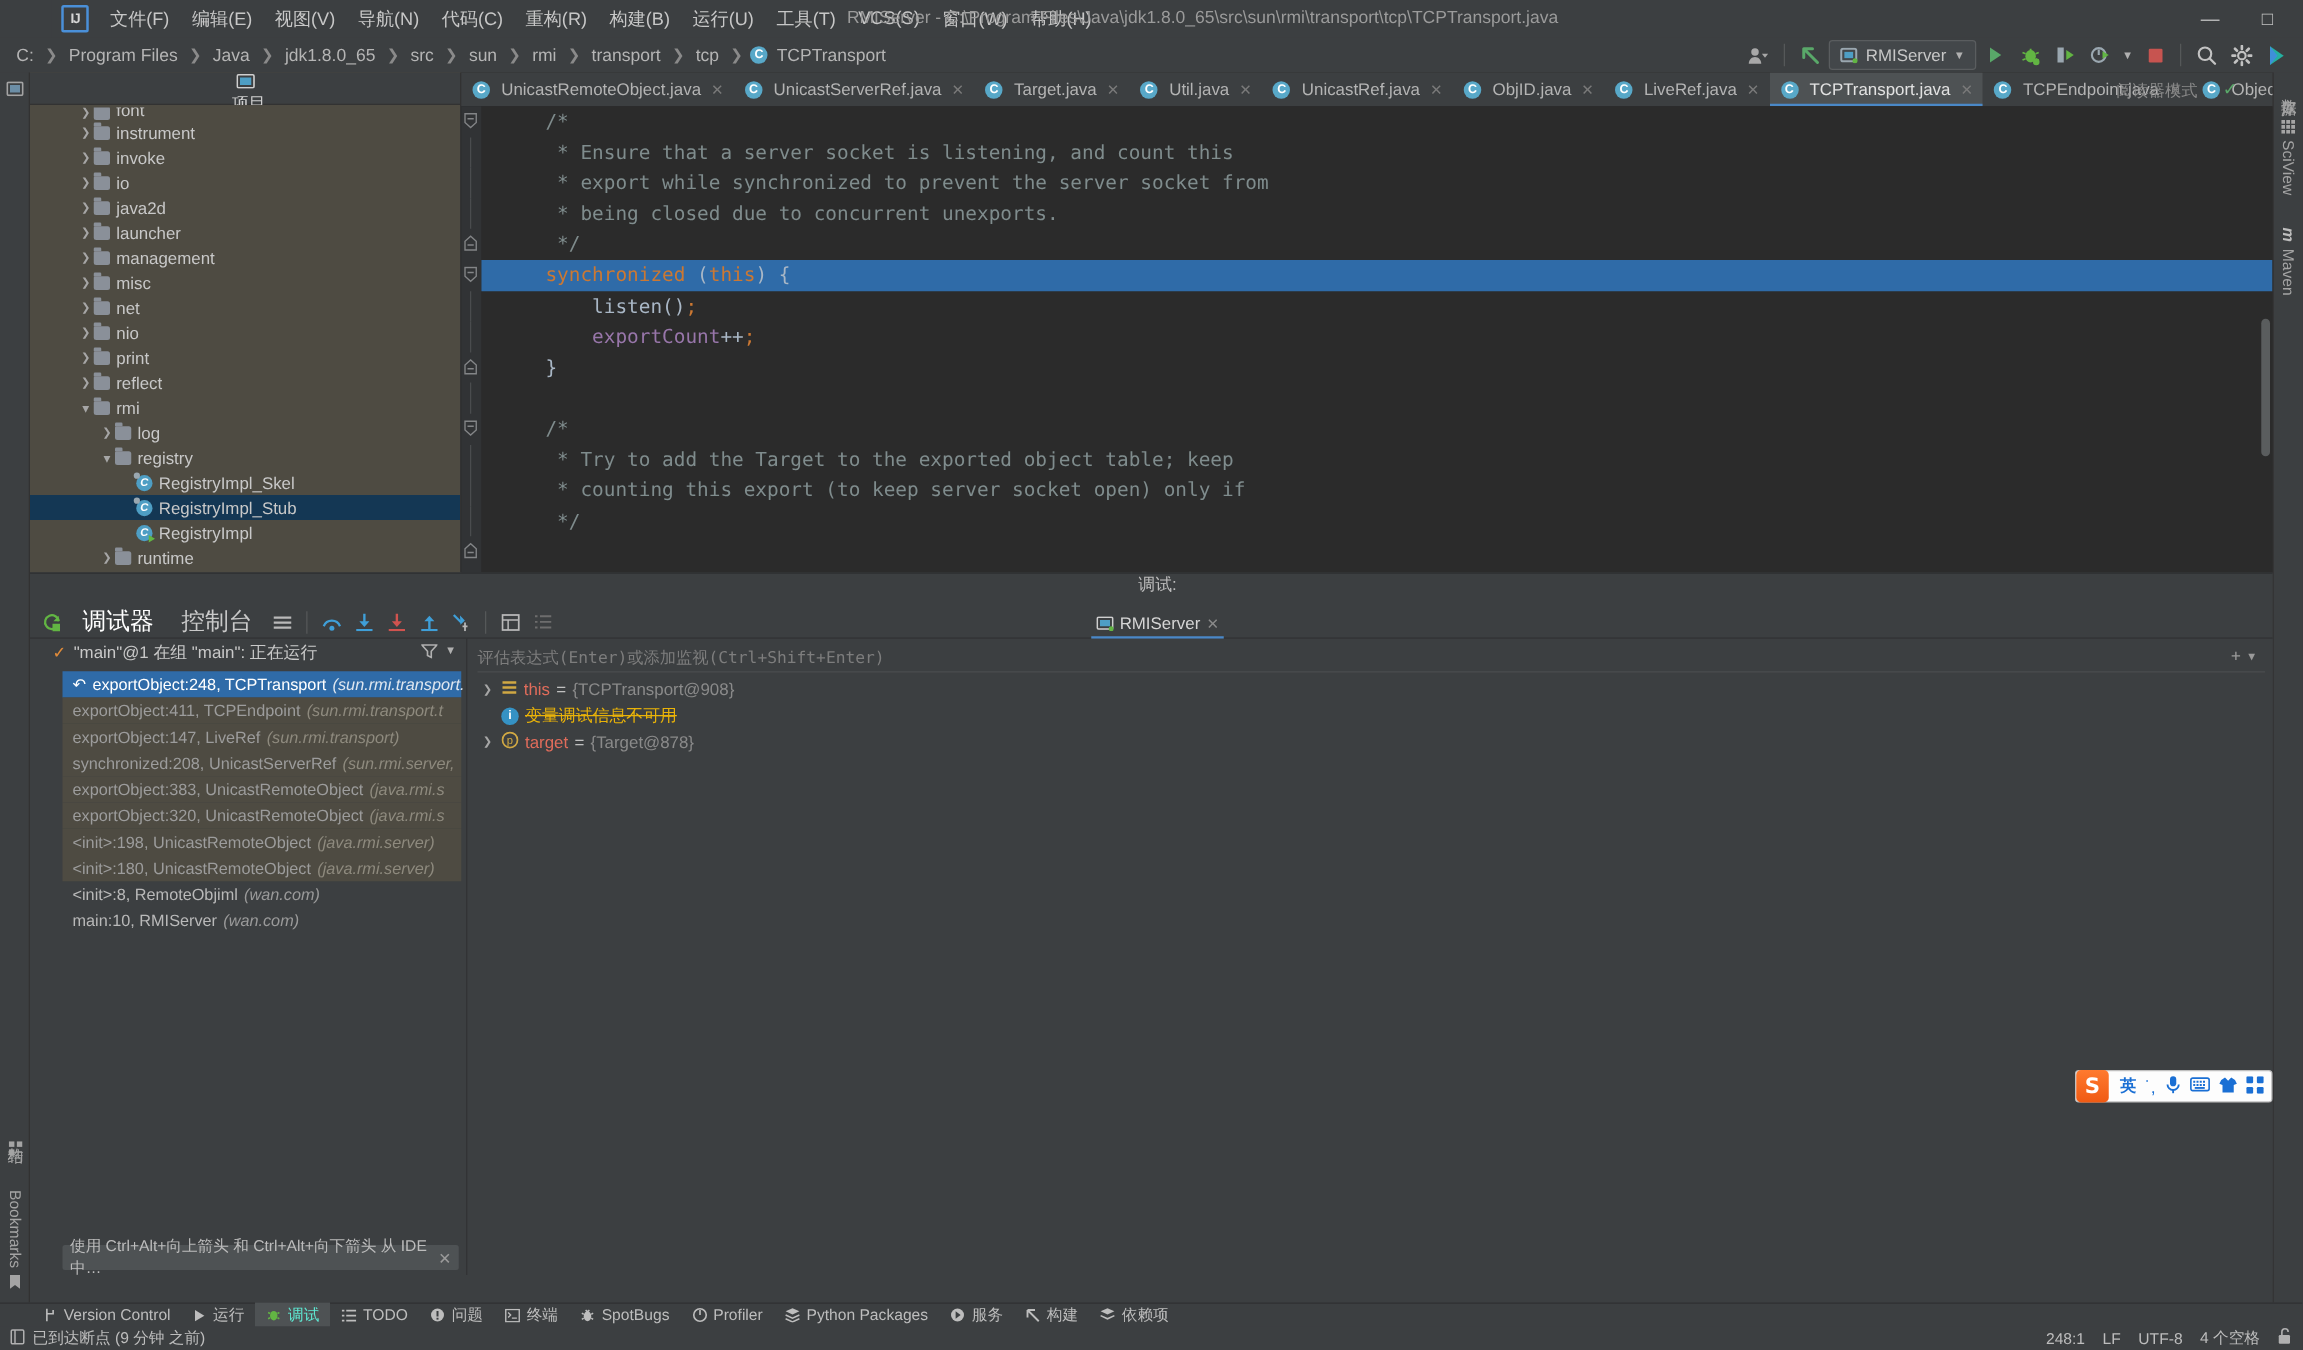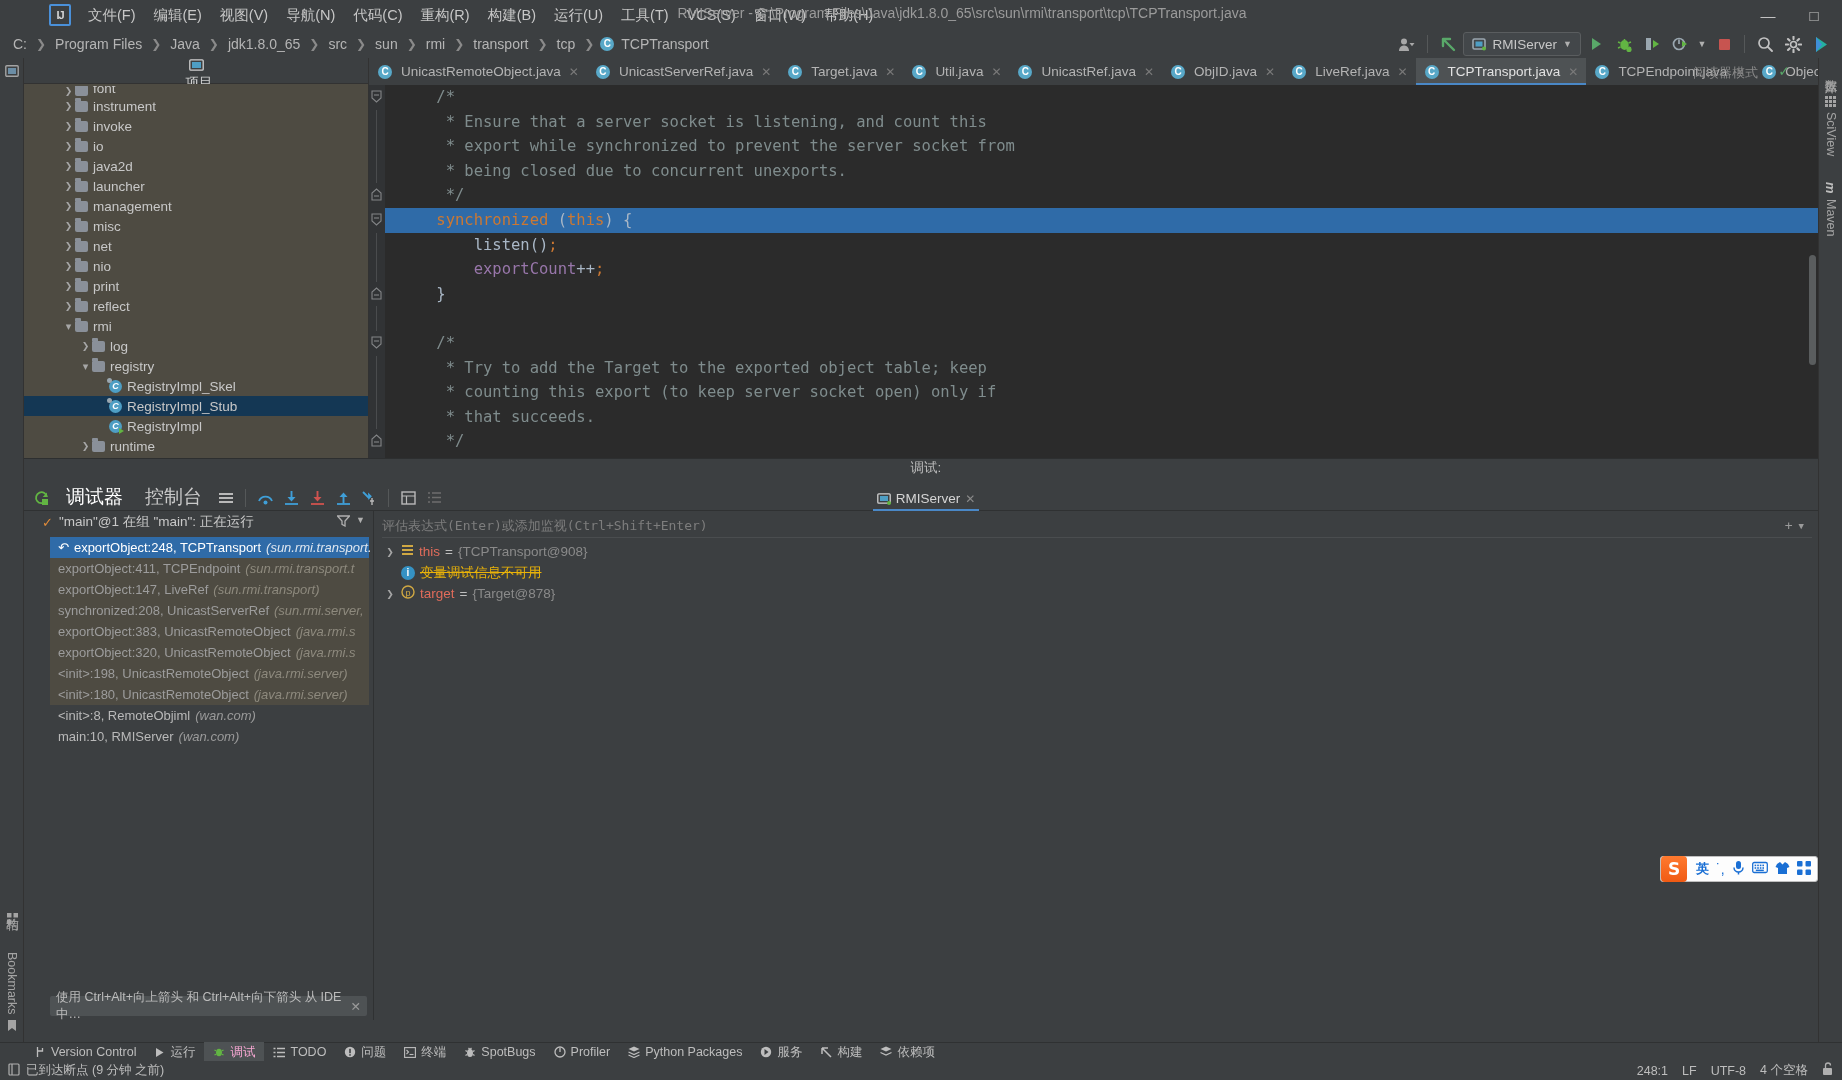--- a/index.html
+++ b/index.html
@@ -175,21 +175,21 @@
   .veq { color:#c0c0c0; }
   .vval { color:#8a8a8a; }
   .info-i { width:14px;height:14px;border-radius:50%;background:#3592c4;color:#fff;font-size:10px;line-height:14px;text-align:center;font-weight:bold; }
 
   
   .toolwin-bar {
     position:absolute; left:0; right:0; bottom:19px; height:19px; background:#3c3f41;
     display:flex; align-items:center; padding-left:26px; gap:0px; border-top:1px solid #2f3132;
   }
   .twb { display:flex; align-items:center; gap:5px; font-size:12.5px; color:#bdbdbd; padding:2px 9px; }
-  .twb.on { background:#4e5254; color:#f9a8d4; }
+  .twb.on { background:#4e5254; color:#5eead4; }
   .statusbar {
     position:absolute; left:0; right:0; bottom:0; height:19px; background:#3c3f41;
     display:flex; align-items:center; padding:0 8px; font-size:12.5px; color:#bdbdbd;
   }
   .statusbar .right { margin-left:auto; display:flex; align-items:center; gap:14px; }
 
   
   .ime {
     position:absolute; left:1660px; top:856px; height:26px; display:flex; align-items:center;
     background:#fdfdfd; border:1px solid #bfbfbf; border-radius:3px; padding-right:6px; gap:7px;
@@ -647,21 +647,20 @@
           <div class="cl"><span class="cmt">     * being closed due to concurrent unexports.</span></div>
           <div class="cl"><span class="cmt">     */</span></div>
           <div class="cl hl"><span class="pun">    </span><span class="kw">synchronized</span><span class="pun"> (</span><span class="kw">this</span><span class="pun">) {</span></div>
           <div class="cl"><span class="pun">        listen</span><span class="pun">()</span><span class="kw">;</span></div>
           <div class="cl"><span class="pun">        </span><span class="fld">exportCount</span><span class="pun">++</span><span class="kw">;</span></div>
           <div class="cl"><span class="pun">    }</span></div>
           <div class="cl"><span class="pun"></span></div>
           <div class="cl"><span class="cmt">    /*</span></div>
           <div class="cl"><span class="cmt">     * Try to add the Target to the exported object table; keep</span></div>
           <div class="cl"><span class="cmt">     * counting this export (to keep server socket open) only if</span></div>
-          <div class="cl"><span class="cmt">     * that succeeds.</span></div>
           <div class="cl"><span class="cmt">     */</span></div>
         </div>
       <div class="editor-scroll"></div>
     </div>
 
     <div class="reader-mode">阅读器模式</div>
     <div class="check-ok">✓</div>
   </div>
 
   <div class="debug">

